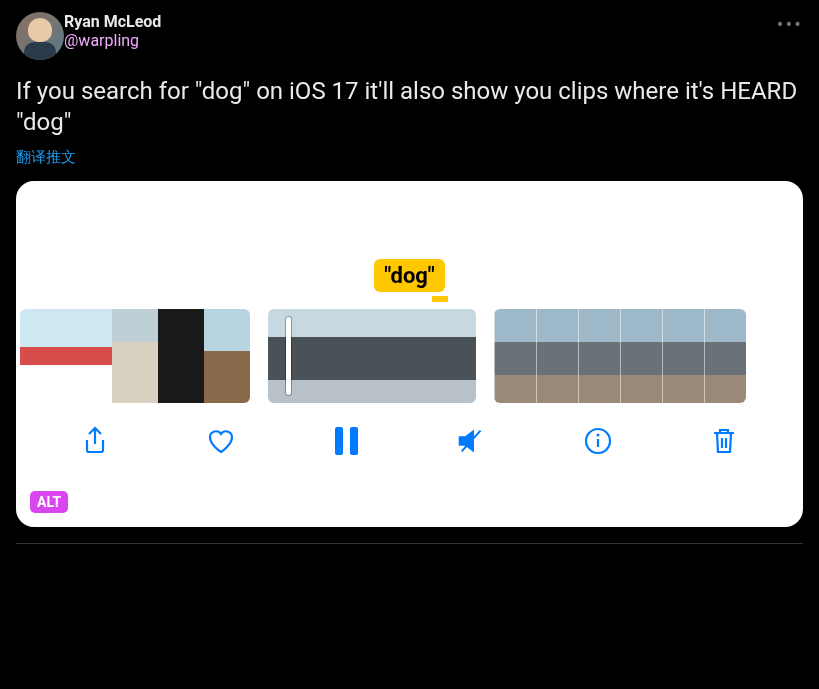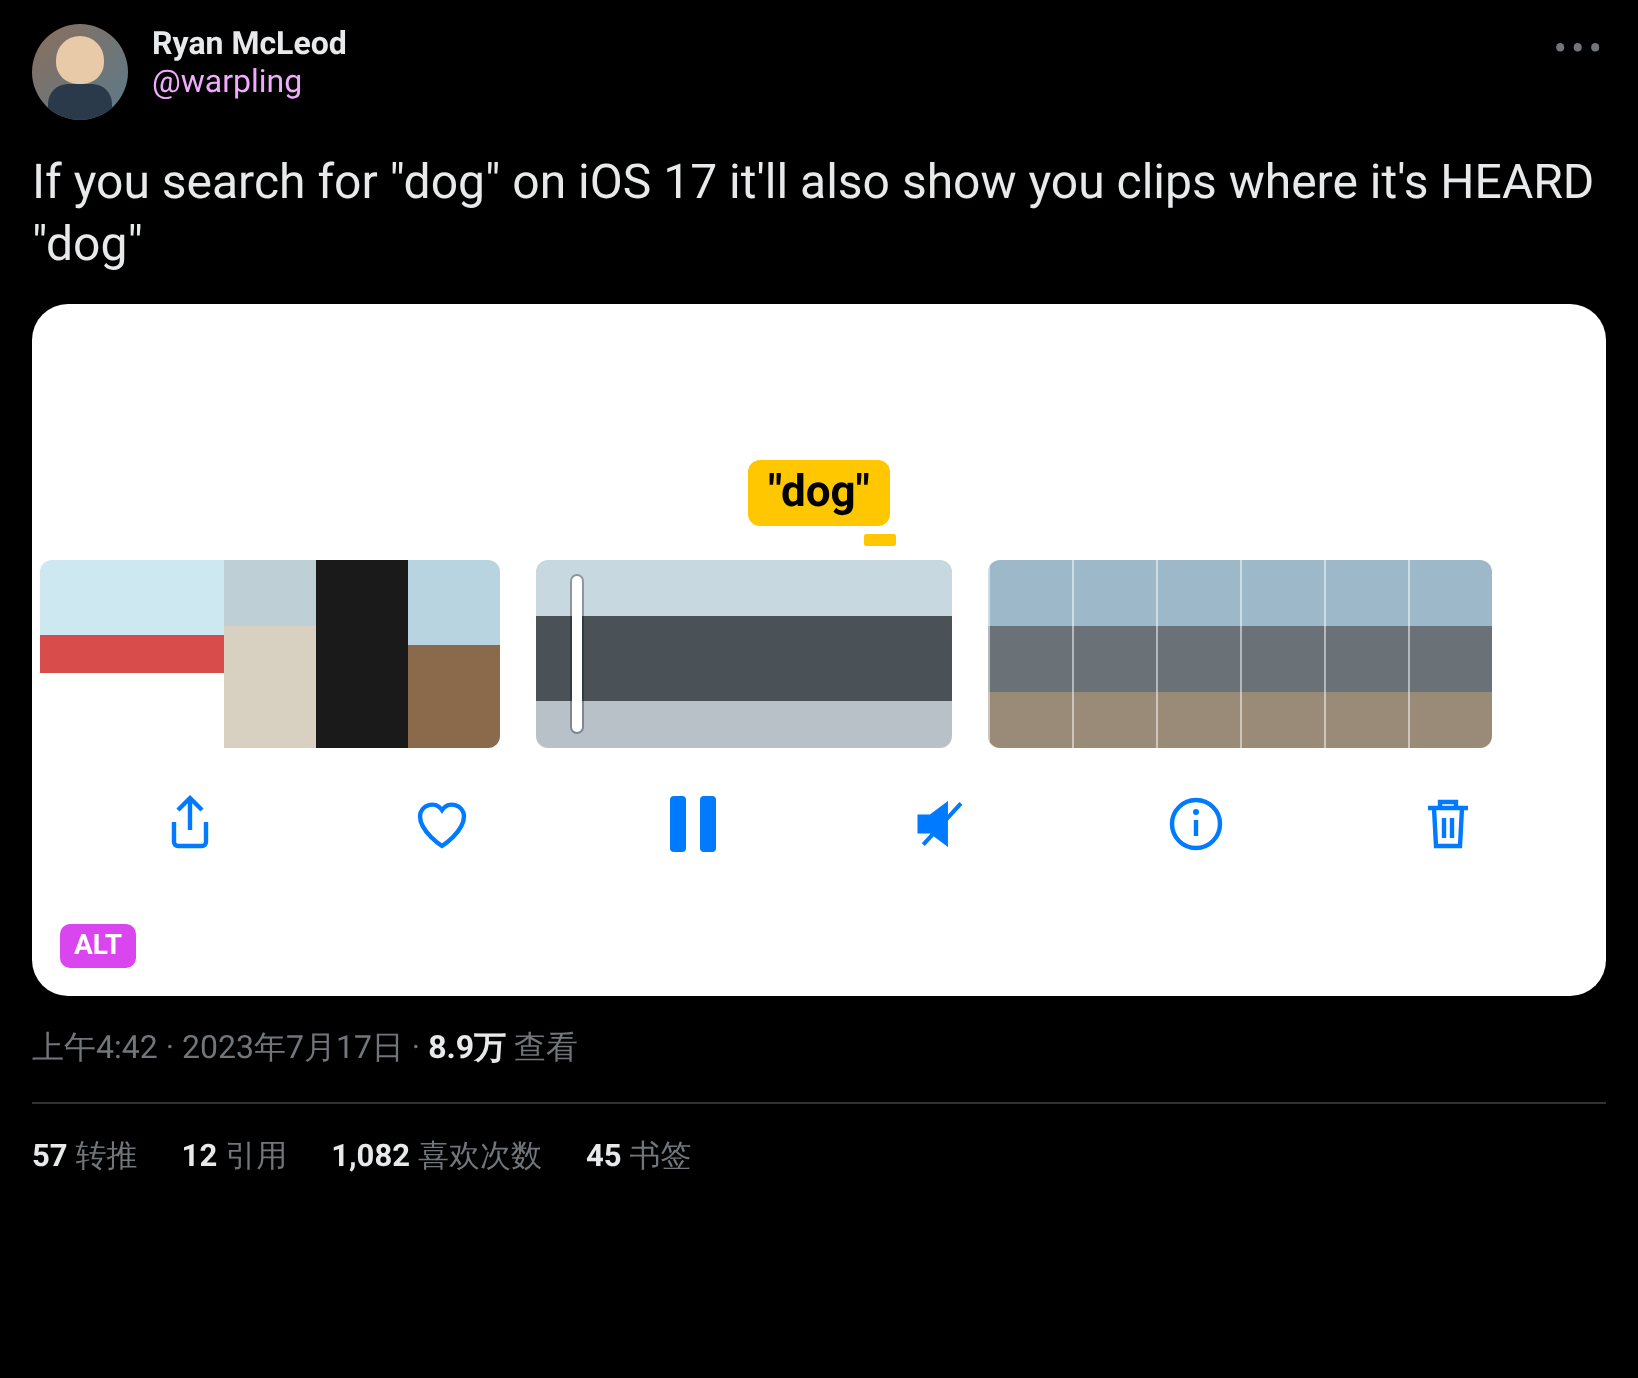--- a/index.html
+++ b/index.html
@@ -10,21 +10,20 @@
     height: 689px;
     overflow: hidden;
     color: #e7e9ea;
   }
   .tweet {
     padding: 12px 16px;
   }
   .header {
     display: flex;
     align-items: flex-start;
-    gap: 12px;
     position: relative;
   }
   .avatar {
     width: 48px;
     height: 48px;
     border-radius: 50%;
     background: linear-gradient(135deg, #8b6f5c 0%, #5a7a8c 100%);
     flex-shrink: 0;
     overflow: hidden;
     position: relative;
@@ -188,20 +187,21 @@
     <div class="avatar"></div>
     <div class="names">
       <span class="display-name">Ryan McLeod</span>
       <span class="handle">@warpling</span>
     </div>
     <div class="more">•••</div>
   </div>
 
   <div class="body-text">If you search for "dog" on iOS 17 it'll also show you clips where it's HEARD "dog"</div>
 
+  <div class="translate">翻译推文</div>
 
   <div class="media-card">
     <div class="media-top-space"></div>
     <div class="badge-wrap">
       <div class="badge">"dog"</div>
       <div class="badge-tick"></div>
     </div>
 
     <div class="timeline">
       <div class="clip clip1">
@@ -259,26 +259,17 @@
       <div class="tb-btn">
         <svg width="26" height="30" viewBox="0 0 26 30">
             <path d="M3 7h20M9 7V4h8v3M6 7l1 19h12l1-19M11 12v10M15 12v10"></path>
           </svg>
       </div>
     </div>
 
     <div class="alt-badge">ALT</div>
   </div>
 
-  <div class="meta">
-    <span>上午4:42</span><span> · </span><span>2023年7月17日</span><span> · </span><span class="views-count">8.9万</span><span> 查看</span>
-  </div>
 
   <div class="divider"></div>
 
-  <div class="stats">
-    <span class="stat-item"><span class="num">57</span><span>转推</span></span>
-    <span class="stat-item"><span class="num">12</span><span>引用</span></span>
-    <span class="stat-item"><span class="num">1,082</span><span>喜欢次数</span></span>
-    <span class="stat-item"><span class="num">45</span><span>书签</span></span>
-  </div>
 
 </div>
 
 </body></html>

